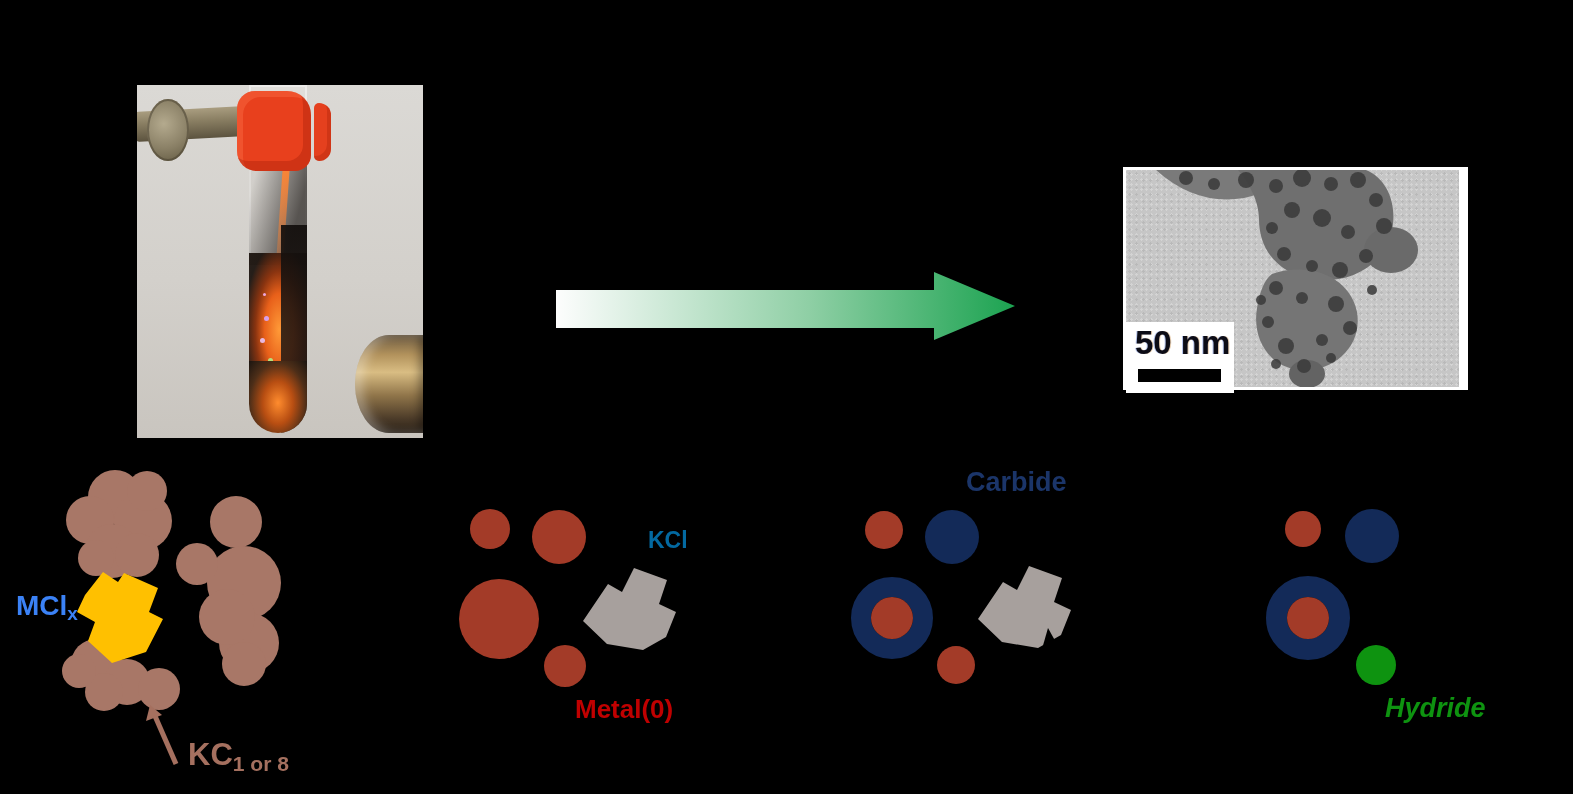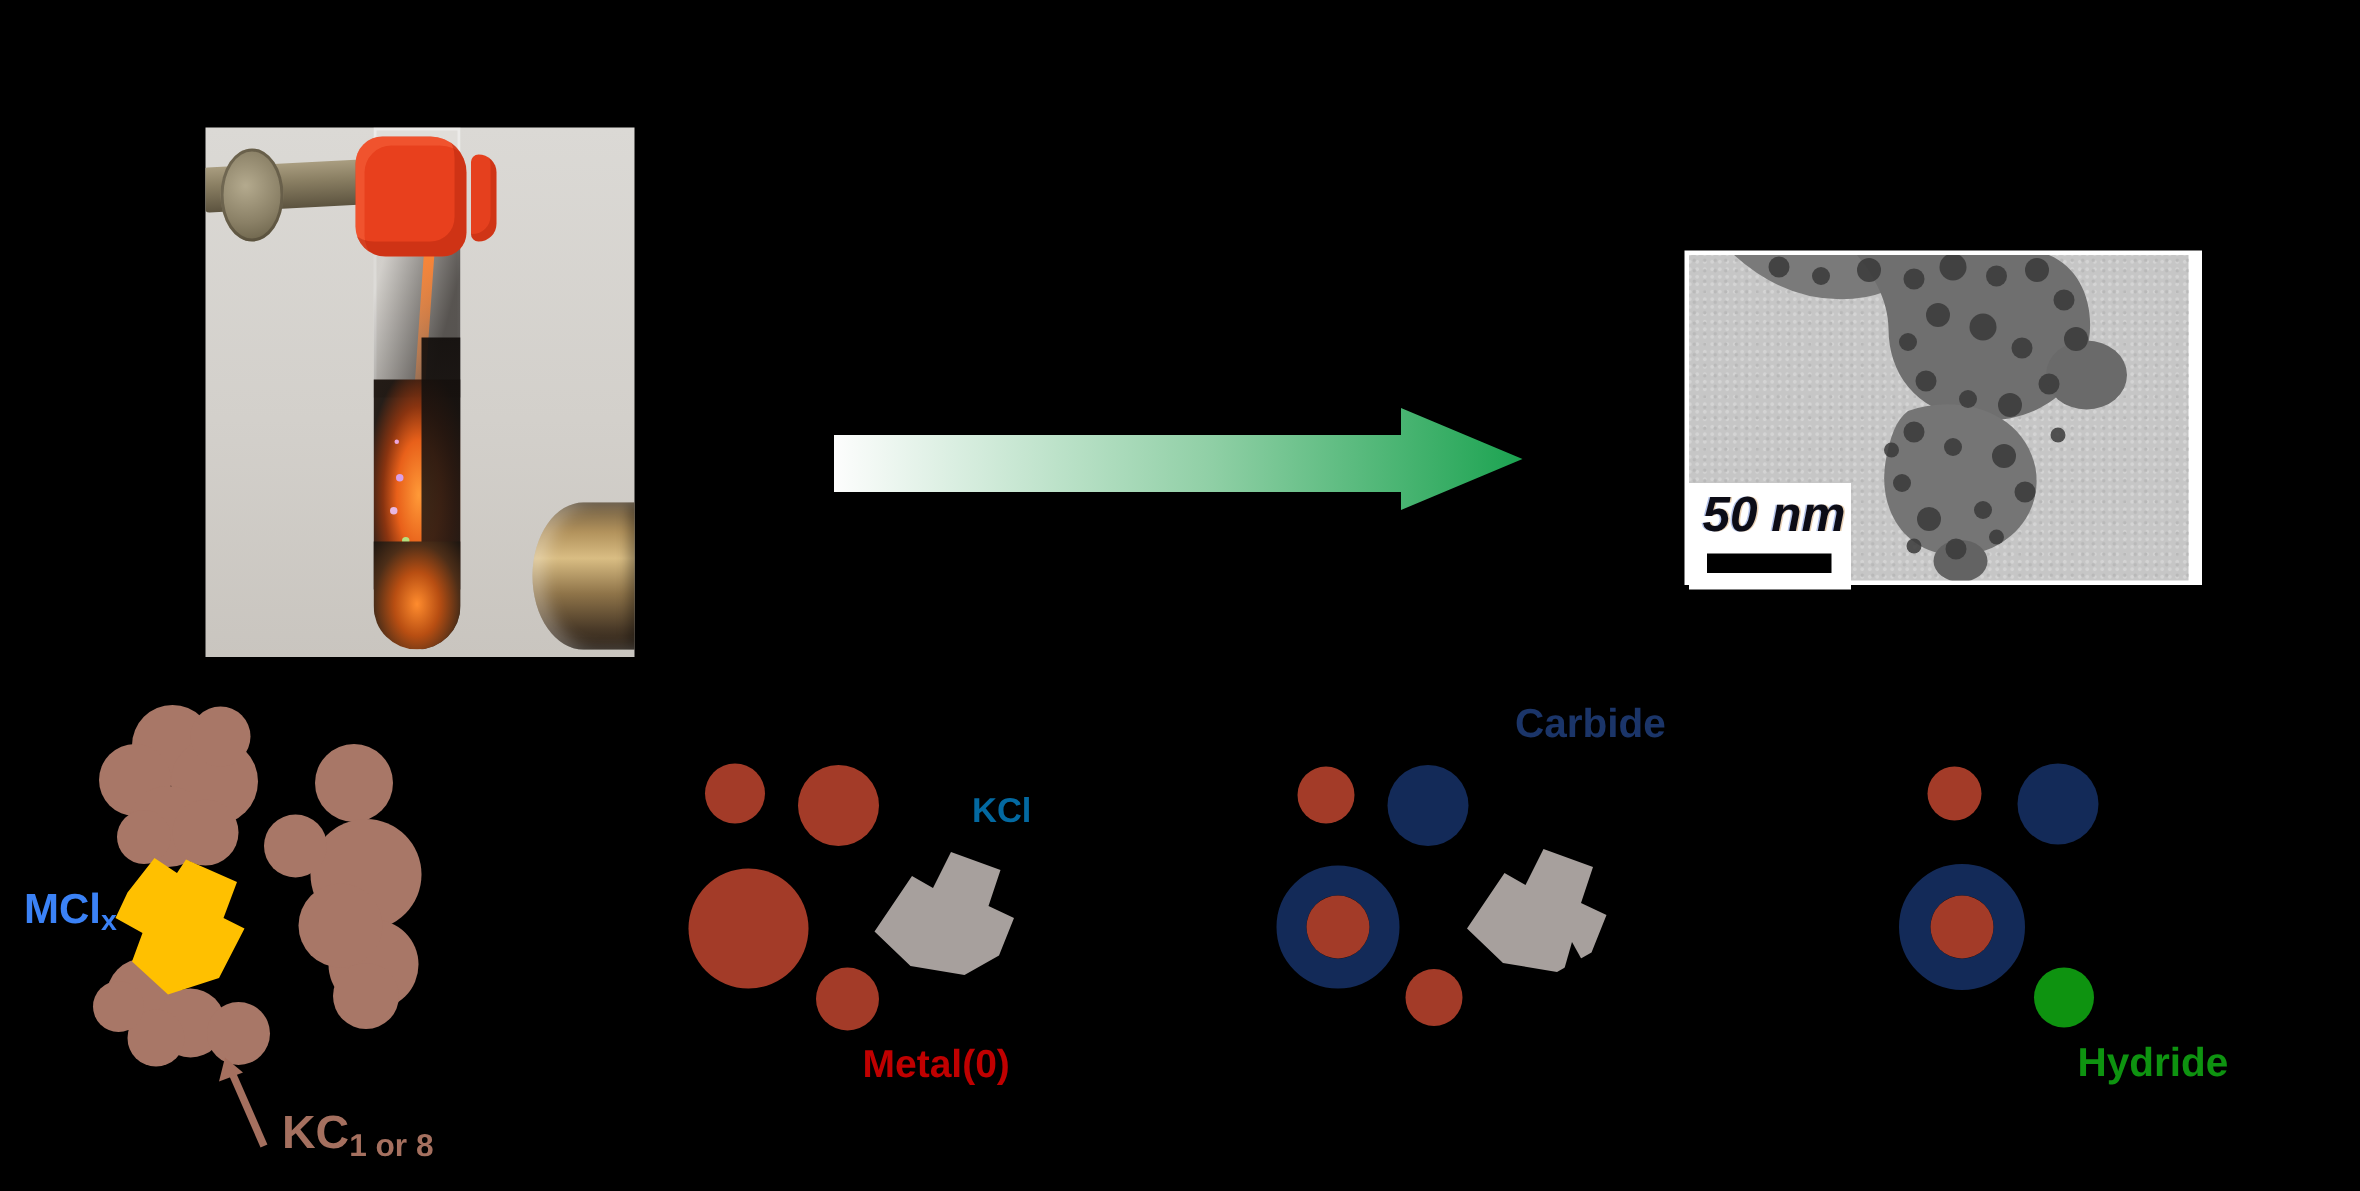--- a/index.html
+++ b/index.html
@@ -43,38 +43,38 @@
         box-shadow:inset 8px 0 10px rgba(255,255,255,.28), inset -6px 0 8px rgba(0,0,0,.35);}
 
   
   #arrow{left:556px;top:268px;width:465px;height:76px;}
 
   
   #tem{left:1123px;top:167px;width:345px;height:223px;background:#fff;}
   #tem-field{left:3px;top:3px;width:333px;height:217px;background:#c6c6c6;
         background-image:radial-gradient(#b9b9b9 1px,transparent 1.4px),
                          radial-gradient(#d4d4d4 1px,transparent 1.4px);
-        background-size:7px 7px,5px 5px;background-position:0 0,3px 2px;font-style:italic;}
+        background-size:7px 7px,5px 5px;background-position:0 0,3px 2px;}
   #scalebox{left:0;top:152px;width:108px;height:71px;background:#fff;}
   #scale-label{left:9px;top:2px;font-size:33px;font-weight:700;color:#0c0c16;letter-spacing:0px;
         text-shadow:1px 0 0 rgba(190,120,40,.35),-1px 0 0 rgba(40,80,190,.35);}
   #scale-bar{left:12px;top:47px;width:83px;height:13px;background:#000;}
 
   
   #overlay{left:0;top:0;width:1573px;height:794px;}
 
   
   .lbl{position:absolute;font-weight:700;white-space:nowrap;line-height:1;}
   .sub{font-size:0.68em;vertical-align:-0.28em;font-weight:700;}
   #mclx-label{left:16px;top:592px;font-size:28px;color:#3b82f6;}
   #kc-label{left:188px;top:739px;font-size:31px;color:#a5705f;}
   #kcl-label{left:648px;top:529px;font-size:23px;color:#0369a1;}
   #metal-label{left:575px;top:696px;font-size:26px;color:#c00000;}
-  #carbide-label{left:966px;top:469px;font-size:27px;color:#1b3569;margin-left:44px;}
-  #hydride-label{left:1385px;top:695px;font-size:27px;color:#0e9310;}
+  #carbide-label{left:966px;top:469px;font-size:27px;color:#1b3569;}
+  #hydride-label{left:1385px;top:695px;font-size:27px;color:#0e9310;font-style:italic;}
 </style>
 </head>
 <body>
 
 <div id="canvas">
 
   <div id="photo" class="abs">
     <div id="rod" class="abs"></div>
     <div id="disc" class="abs"></div>
     <div id="tube" class="abs">

